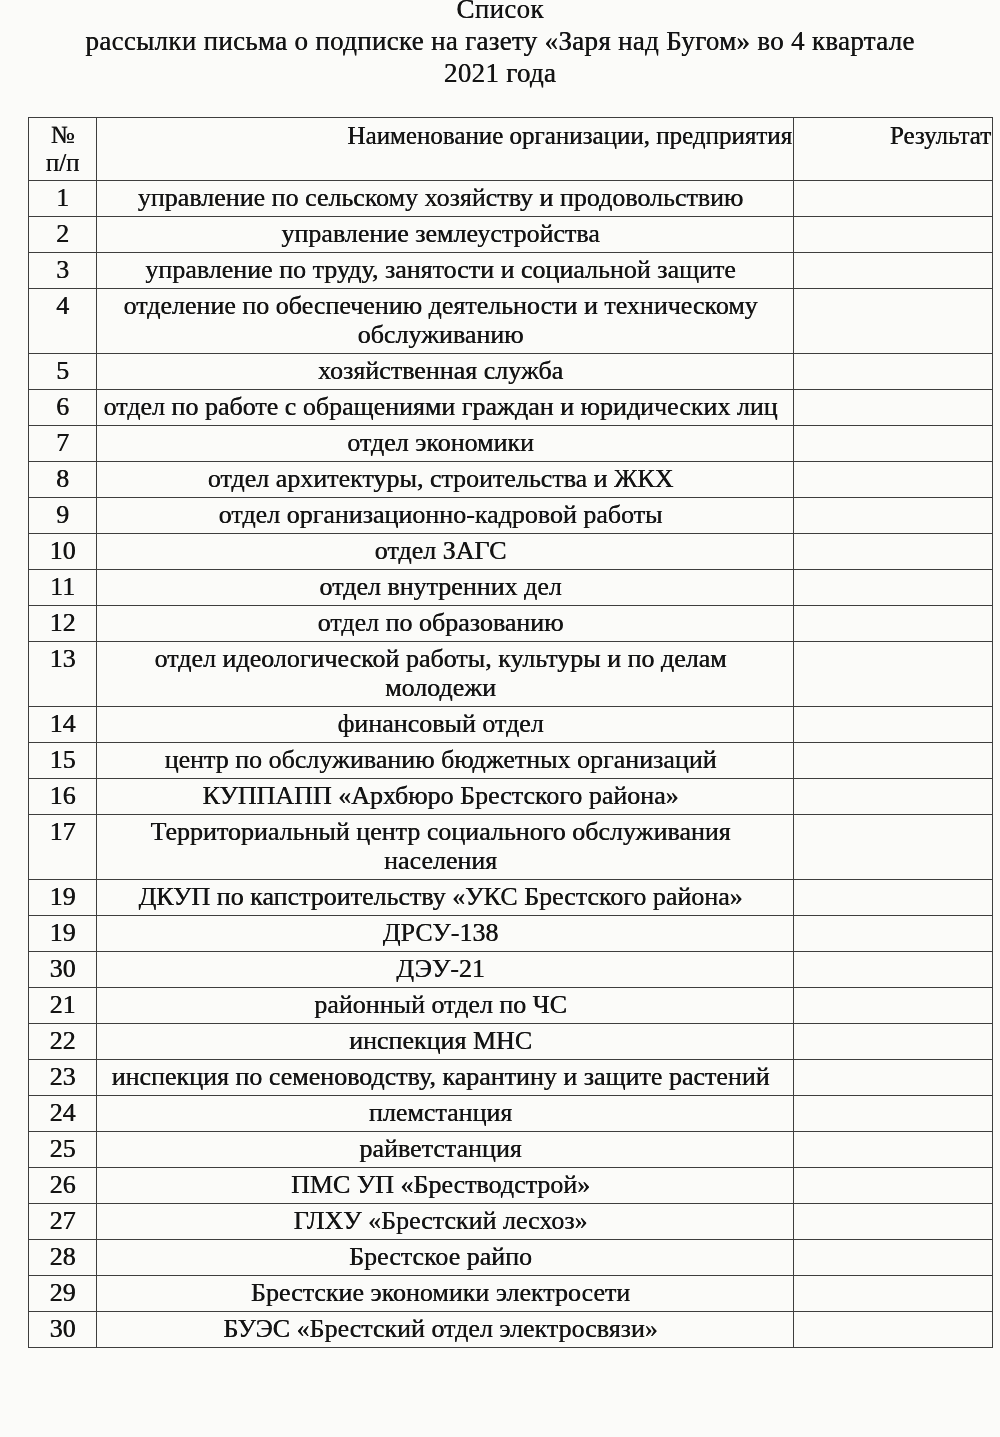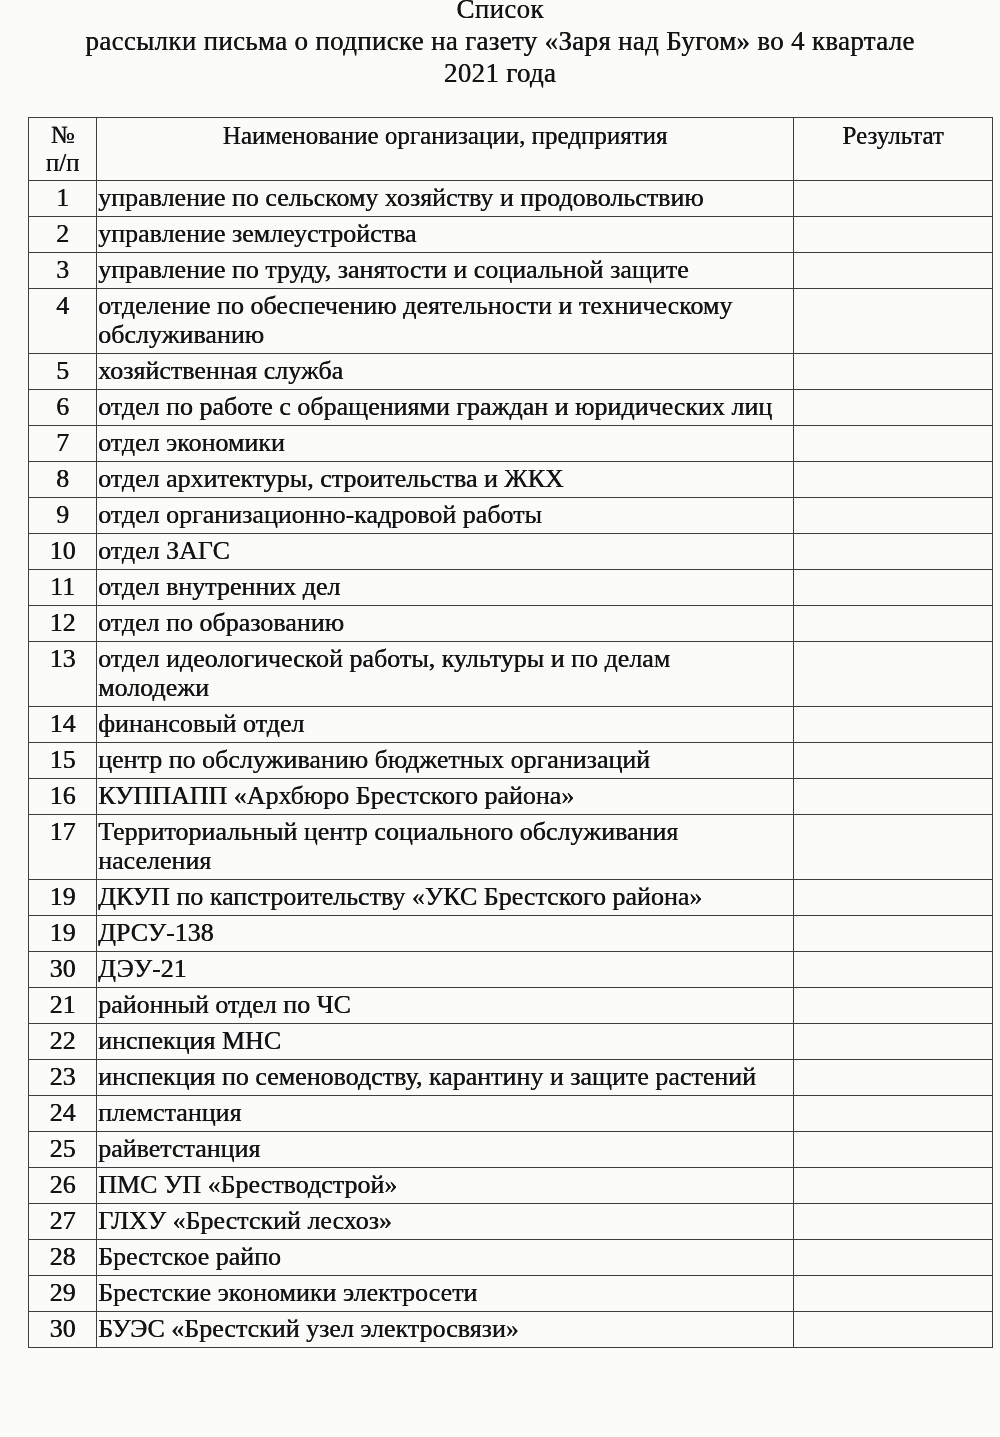--- a/index.html
+++ b/index.html
@@ -56,28 +56,29 @@
     font-size: 25px;
     height: 58px;
     padding-top: 3px;
   }
   .doc-table thead th.col-num span {
     display: block;
     line-height: 28px;
   }
   .doc-table thead th.col-name,
   .doc-table thead th.col-result {
-    text-align: center;
+    text-align: right;
   }
   .doc-table tbody td {
     padding-top: 2px;
     padding-bottom: 4px;
   }
   .doc-table tbody td.col-name {
     padding-right: 10px;
+    text-align: center;
   }
 </style>
 </head>
 <body>
 
 <div class="page">
 
   <div class="title">
     <div>Список</div>
     <div>рассылки письма о подписке на газету «Заря над Бугом» во 4 квартале</div>
@@ -236,19 +237,19 @@
     <td class="col-name">Брестское райпо</td>
     <td class="col-result"></td>
   </tr>
         <tr>
     <td class="col-num">29</td>
     <td class="col-name">Брестские экономики электросети</td>
     <td class="col-result"></td>
   </tr>
         <tr>
     <td class="col-num">30</td>
-    <td class="col-name">БУЭС «Брестский узел электросвязи»</td>
+    <td class="col-name">БУЭС «Брестский отдел электросвязи»</td>
     <td class="col-result"></td>
   </tr>
       </tbody>
   </table>
 
 </div>
 
 </body></html>

